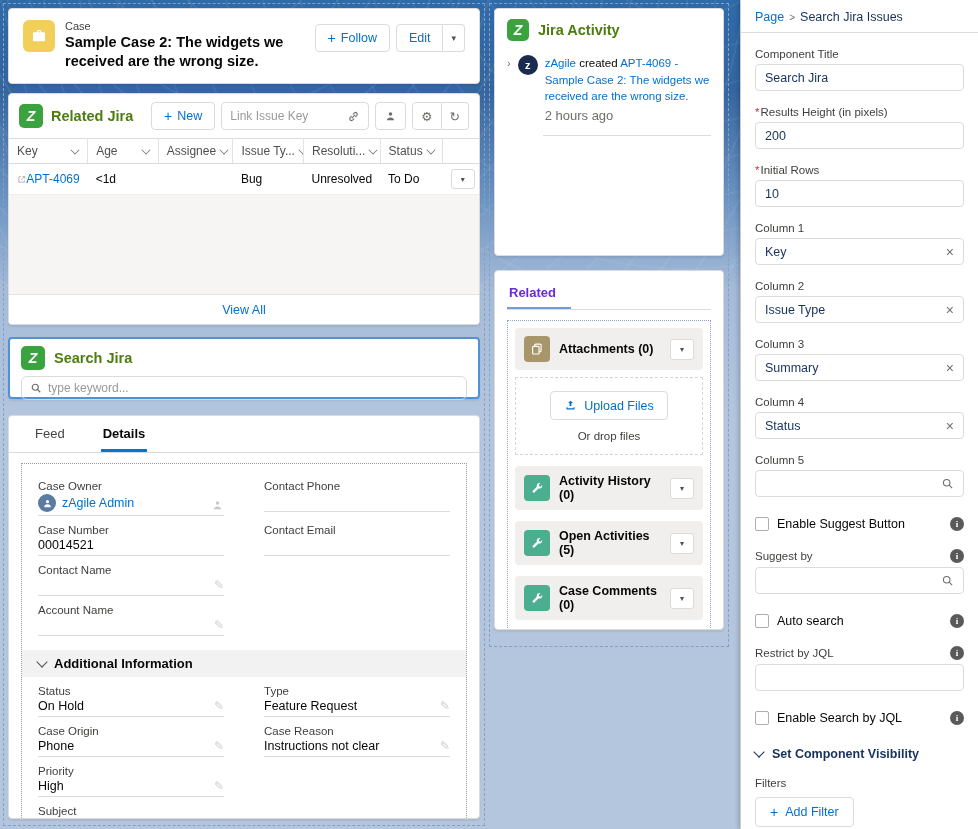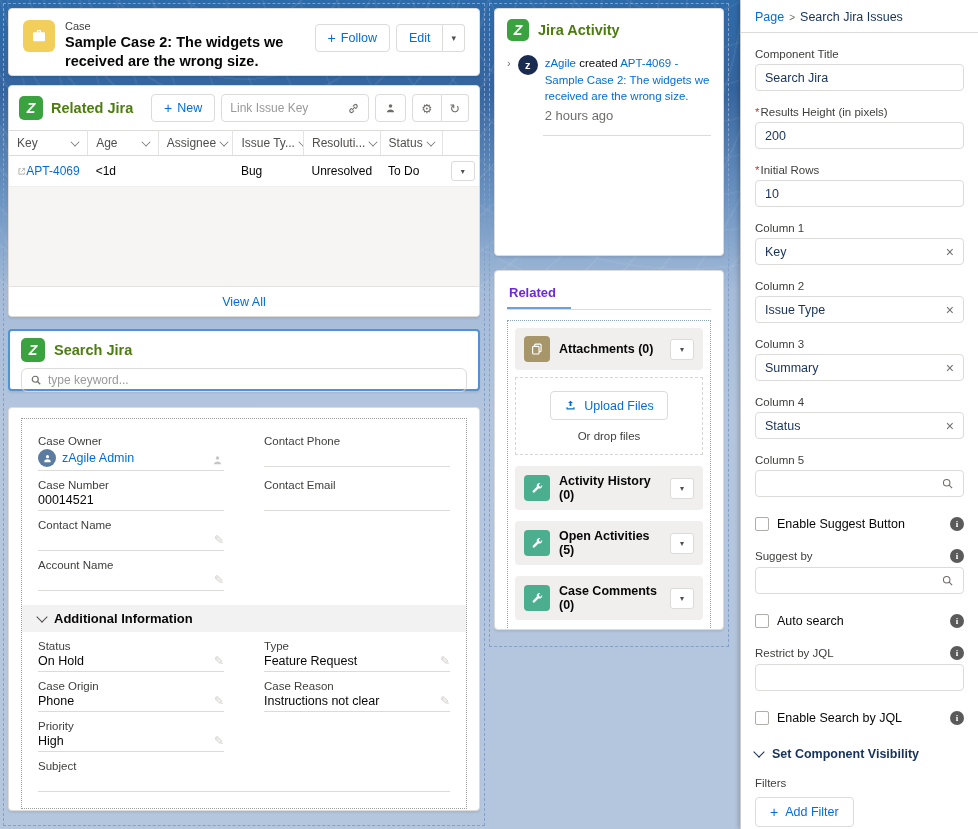--- a/index.html
+++ b/index.html
@@ -13,21 +13,21 @@
     background:
       repeating-radial-gradient(circle at 25% -60px, transparent 0 26px, rgba(255,255,255,.06) 26px 28px),
       repeating-radial-gradient(circle at 70% -90px, transparent 0 34px, rgba(255,255,255,.05) 34px 36px);
   }
   .col { position:absolute; border:1px dashed #84a0c6; padding:4px; z-index:1; }
   .col-left { left:3px; top:3px; width:482px; height:823px; }
   .col-mid  { left:489px; top:3px; width:240px; height:644px; }
   .card { background:#fff; border:1px solid #dddbda; border-radius:4px; box-shadow:0 2px 2px rgba(0,0,0,.07); }
 
   
-  .case-header { height:68px; padding:11px 14px; display:flex; gap:10px; }
+  .case-header { height:76px; padding:11px 14px; display:flex; gap:10px; }
   .std-icon { width:32px; height:32px; border-radius:6px; flex:none; display:flex; align-items:center; justify-content:center; }
   .case-icon { background:#f2cf5b; }
   .hdr-text { flex:1; min-width:0; }
   .obj-label { font-size:11px; color:#3e3e3c; margin-bottom:1px; }
   .case-title { font-size:14.5px; font-weight:bold; color:#080707; line-height:1.3; }
   .hdr-btns { display:flex; align-items:flex-start; gap:6px; padding-top:4px; }
   .btn { display:inline-flex; align-items:center; justify-content:center; gap:5px; height:28px; padding:0 12px;
     background:#fff; border:1px solid #dddbda; border-radius:4px; color:#0070d2; font-size:12.5px; white-space:nowrap; cursor:pointer; }
   .btn-group { display:inline-flex; }
   .btn-group .btn { border-radius:0; border-left-width:0; }
@@ -279,20 +279,24 @@
     <div class="sj-input">
       <svg width="12" height="12" viewBox="0 0 24 24" fill="none" stroke="#706e6b" stroke-width="2.4">
           <circle cx="10.5" cy="10.5" r="6"></circle>
           <path d="M15 15l5.5 5.5"></path>
         </svg>
       <span class="placeholder">type keyword...</span>
     </div>
   </div>
 
   <div class="card feed-details">
+    <div class="tabs">
+      <div class="tab">Feed</div>
+      <div class="tab active">Details</div>
+    </div>
     <div class="detail-region">
       <div class="fgrid">
         <div class="field">
           <div class="flabel">Case Owner</div>
           <div class="fvalue">
             <span class="owner-val">
               <span class="avatar">
                 <svg width="11" height="11" viewBox="0 0 24 24" fill="#fff">
                     <circle cx="12" cy="8" r="3.4"></circle>
                     <path d="M5 19c0-3.5 3.4-5.2 7-5.2s7 1.7 7 5.2v1H5v-1z"></path>

